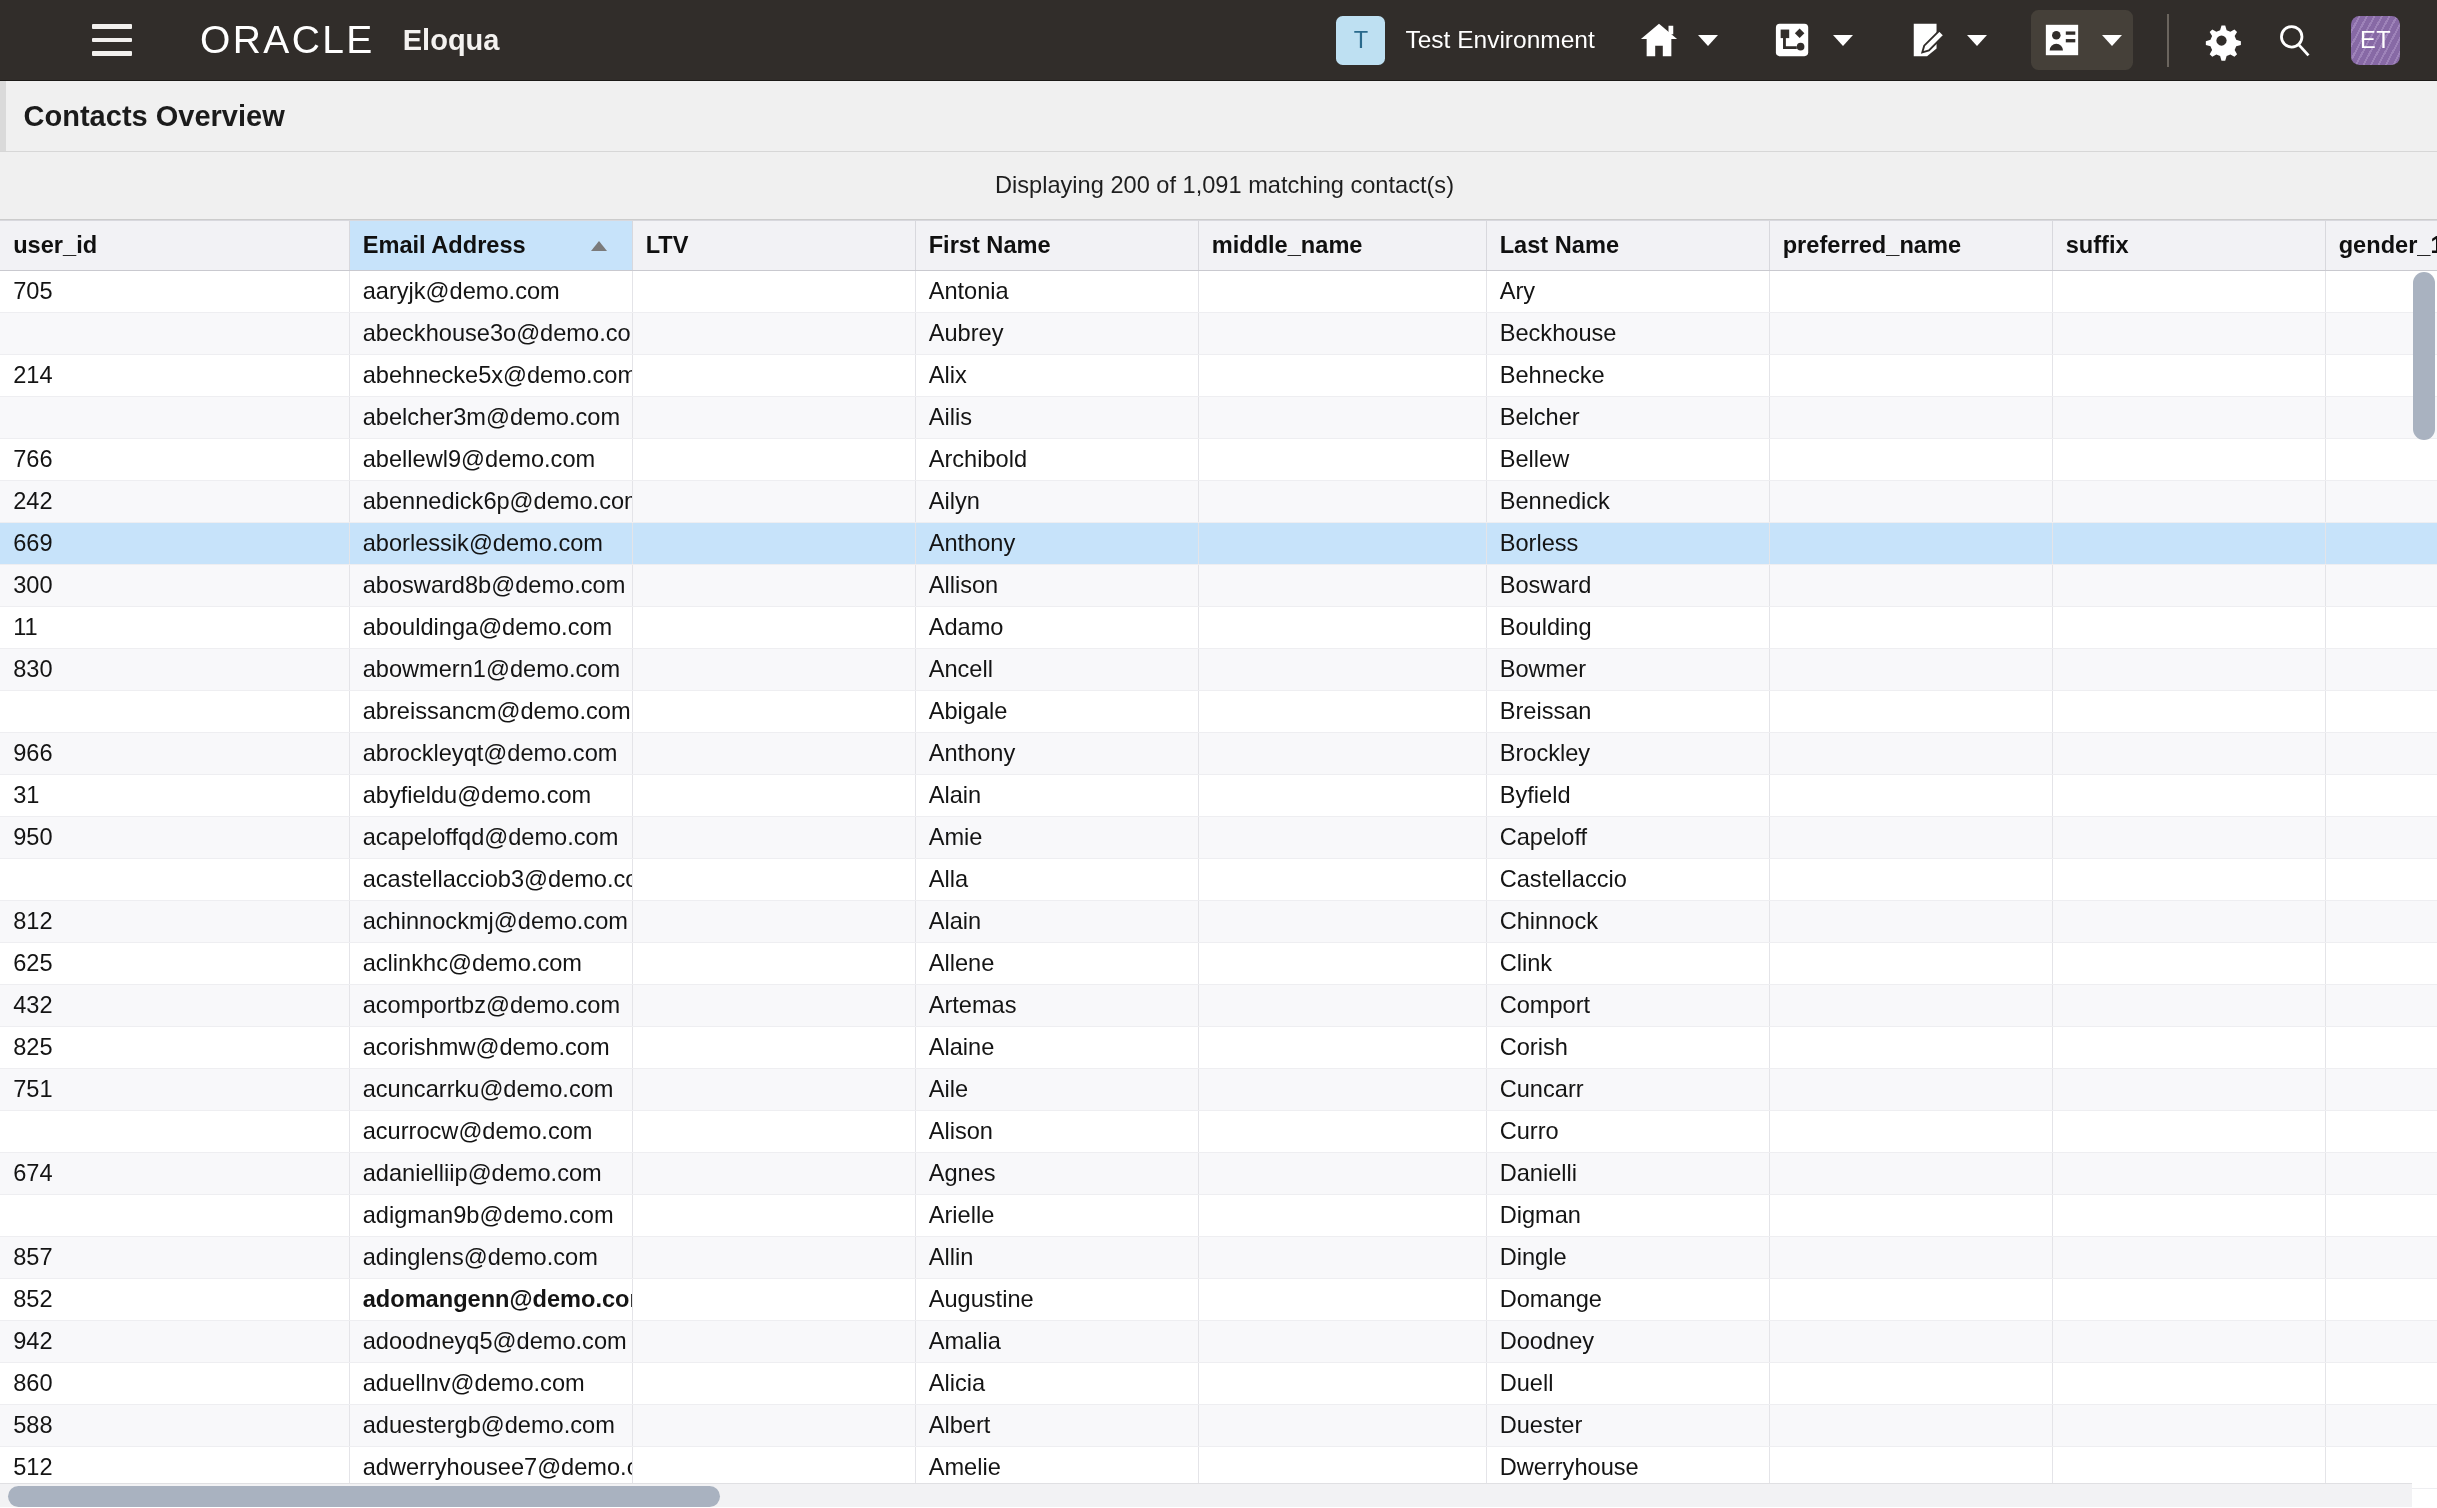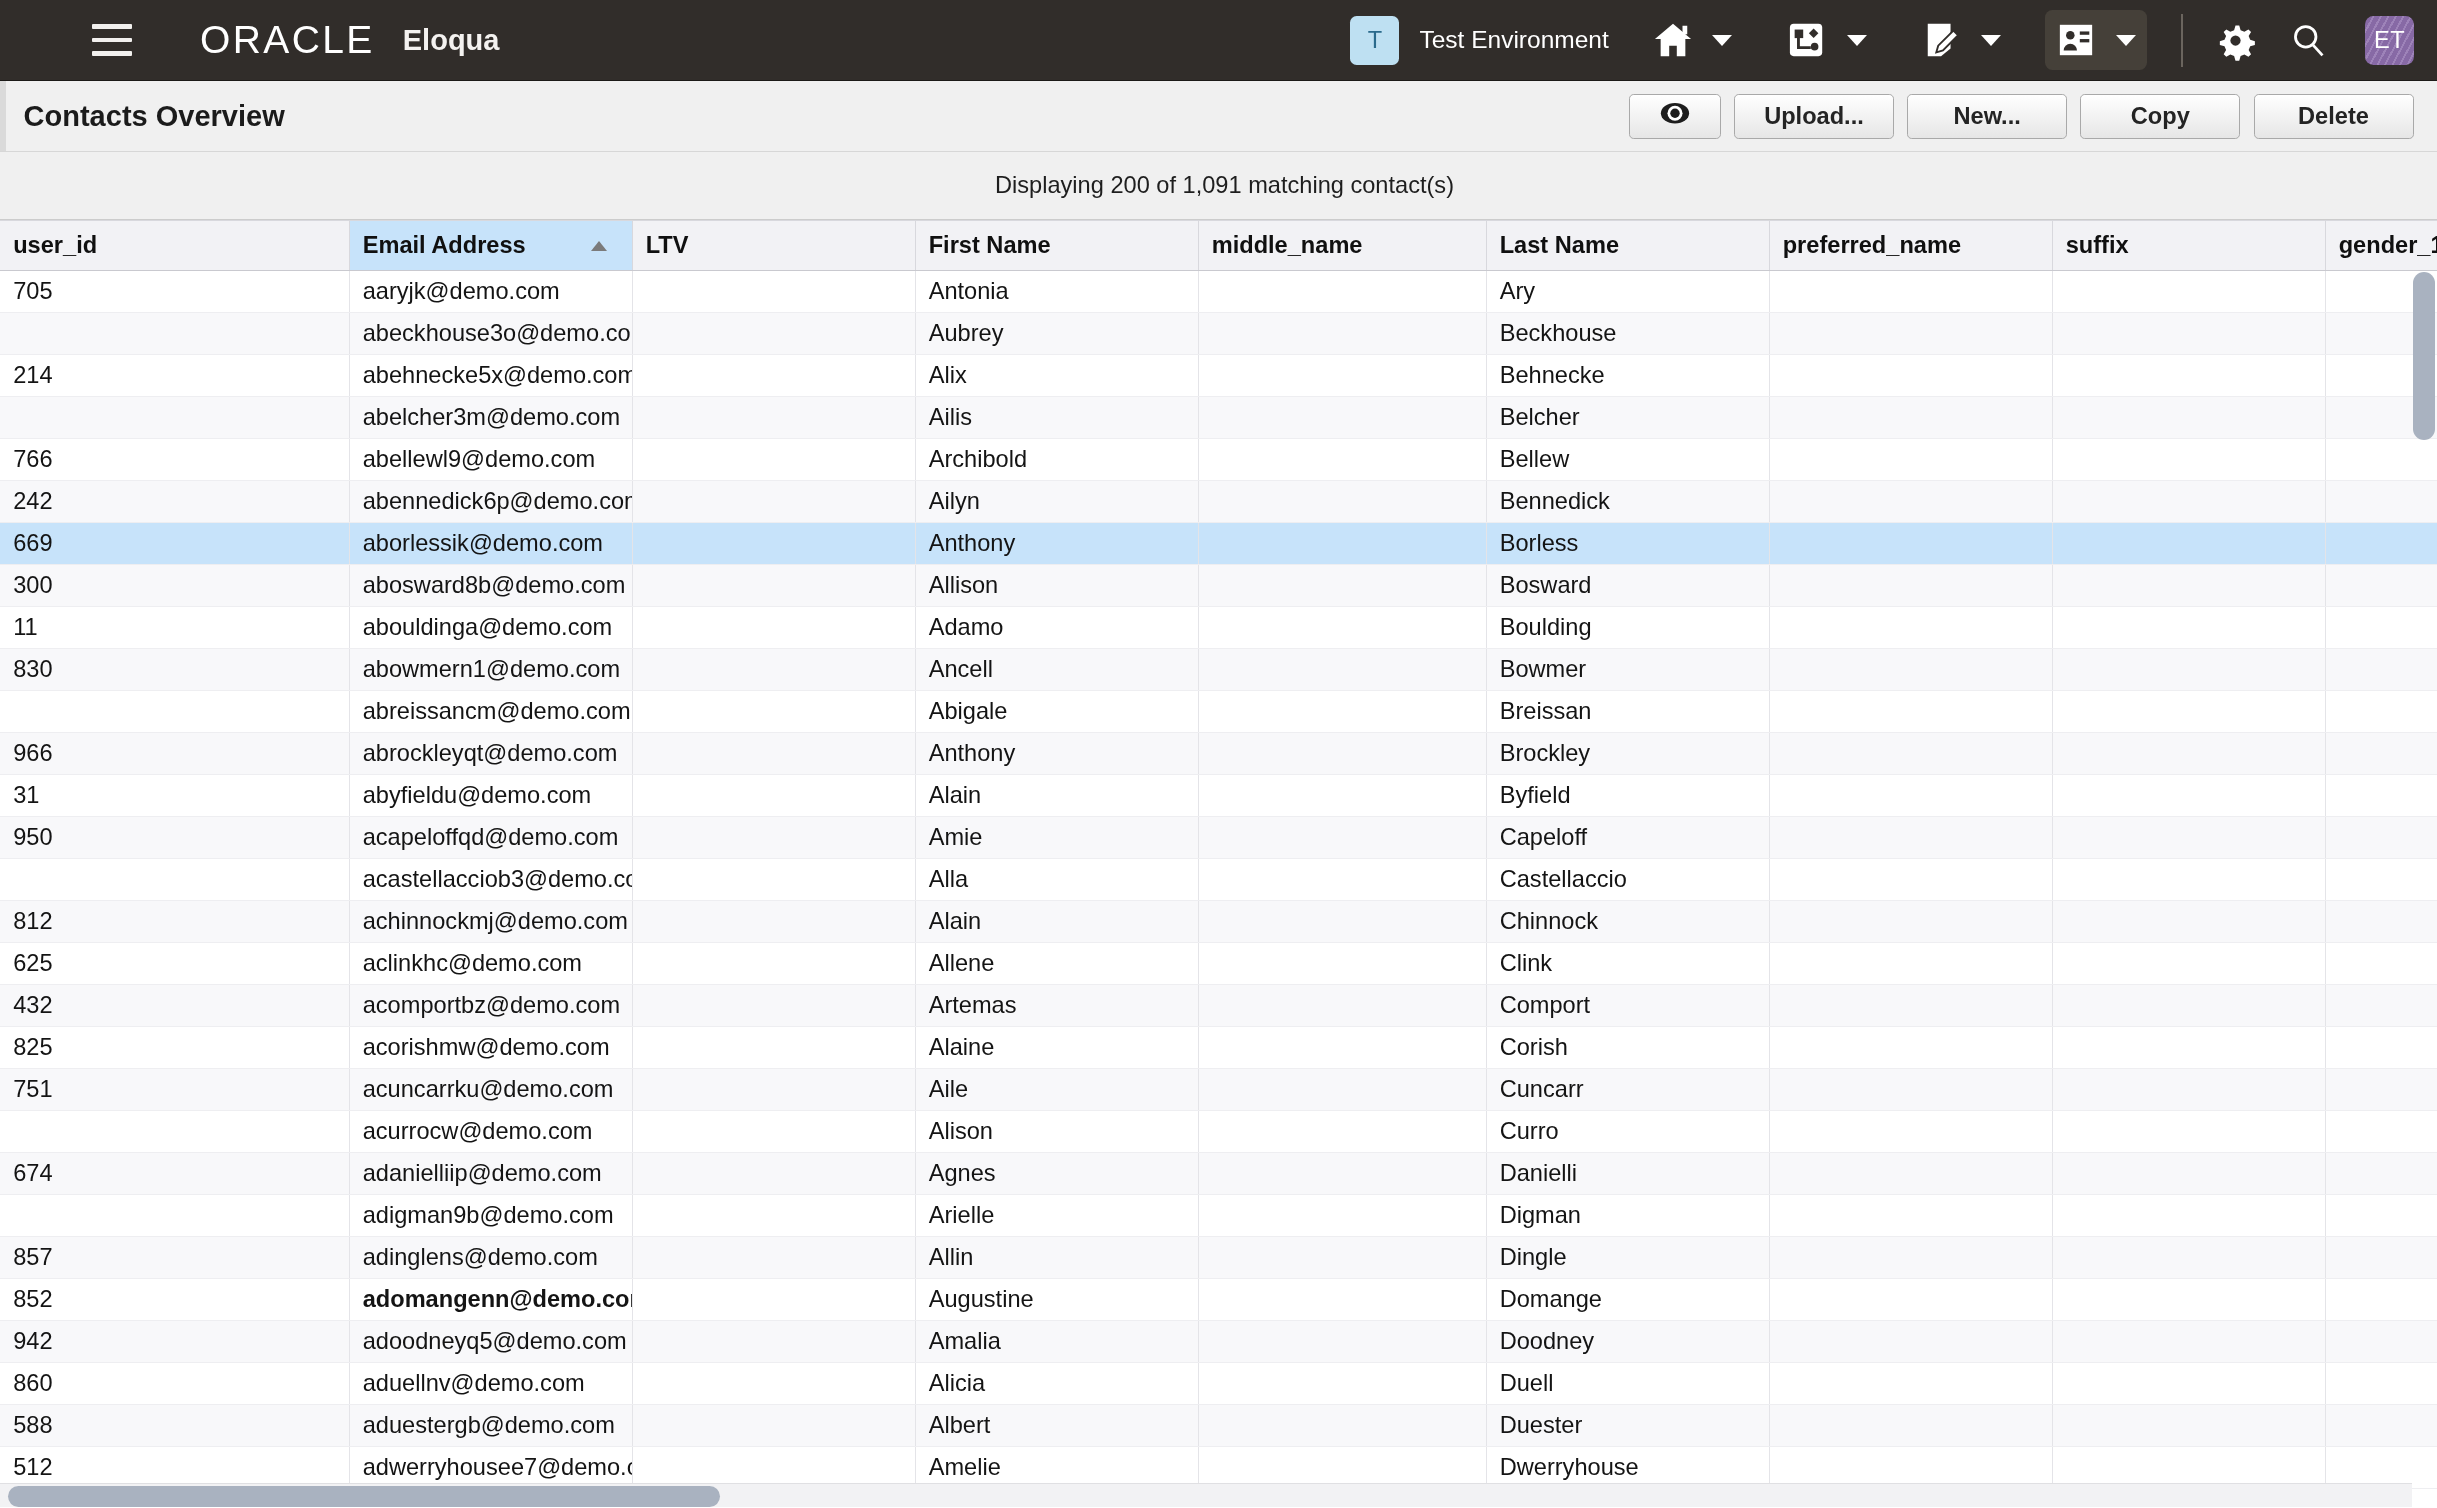--- a/index.html
+++ b/index.html
@@ -77,21 +77,21 @@
     border-top: 11.3px solid #ffffff;
   }
   .divider-v {
     width: 1.9px; height: 53px;
     background: #6b655e;
     margin-left: 34px;
   }
   .tb-plain { margin-left: 32px; cursor: pointer; display:flex; align-items:center; }
   .avatar {
     width: 49px; height: 49px;
-    margin-left: 36px; margin-right: 24px;
+    margin-left: 36px; margin-right: 38px;
     border-radius: 8.5px;
     background: #8e6fae;
     background-image: repeating-linear-gradient(118deg, rgba(255,255,255,0.14) 0 1.9px, rgba(0,0,0,0.05) 1.9px 6.6px);
     display: flex; align-items: center; justify-content: center;
     color: #ffffff; font-size: 23.6px; letter-spacing: 0.5px;
     cursor: pointer;
   }
 
   
   .pageheader {
@@ -338,35 +338,20 @@
         </svg>
       </span>
     </div>
 
     <div class="avatar">ET</div>
   </div>
 </div>
 
 <div class="pageheader">
   <div class="page-title">Contacts Overview</div>
-  <div class="actions">
-    <div class="btn icon-btn">
-      <span>
-        <svg width="32" height="24.5" viewBox="0 0 34 26">
-          <ellipse cx="17" cy="13" rx="15" ry="11" fill="#1d1d1d"></ellipse>
-          <ellipse cx="17" cy="13" rx="8" ry="8" fill="#ffffff"></ellipse>
-          <circle cx="17" cy="13" r="5" fill="#1d1d1d"></circle>
-        </svg>
-      </span>
-    </div>
-    <div class="btn">Upload...</div>
-    <div class="btn">New...</div>
-    <div class="btn">Copy</div>
-    <div class="btn">Delete</div>
-  </div>
 </div>
 
 <div class="infobar">
   <div class="displaying">Displaying 200 of 1,091 matching contact(s)</div>
 </div>
 
 <div class="tablewrap">
   <table class="grid">
     <thead>
       <tr id="hdr-row">

